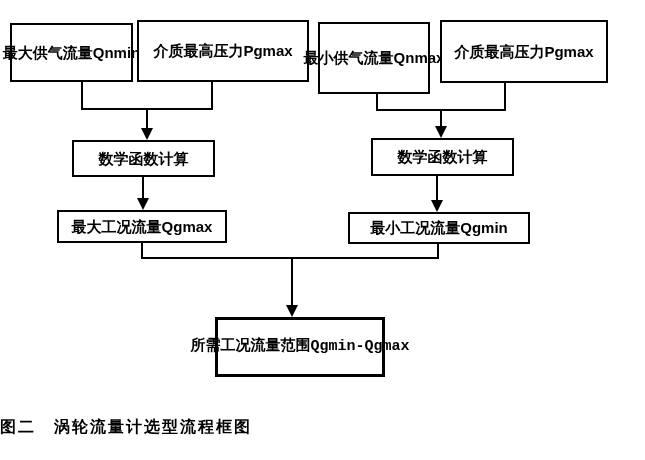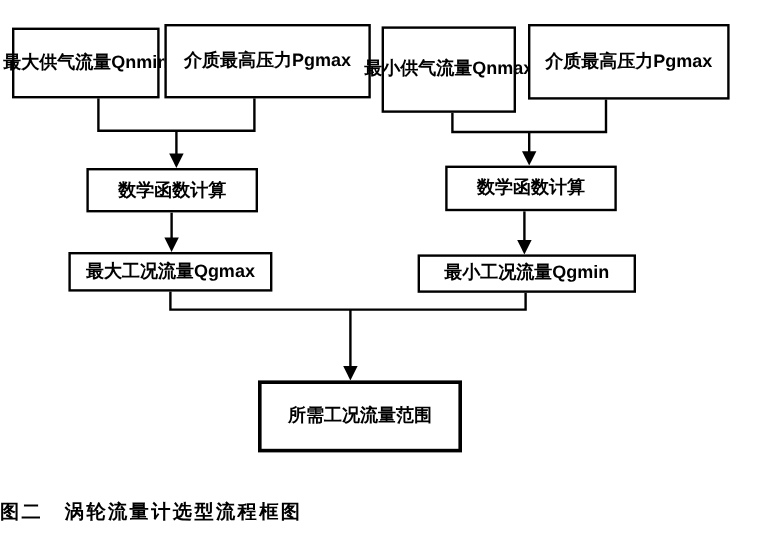--- a/index.html
+++ b/index.html
@@ -9,21 +9,21 @@
     position:relative; width:645px; height:460px;
     background:#ffffff; overflow:hidden;
   }
   .connectors { position:absolute; left:0; top:0; width:645px; height:460px; }
   .box {
     position:absolute; border:2px solid #000000; background:#ffffff;
     display:flex; flex-direction:row; align-items:center; justify-content:center;
     text-align:left; font-weight:bold; color:#000000;
     font-size:15px; line-height:1.55;
   }
-  .box.thick { border-width:3px; }
+  .box.thick { border-width:3px;font-family:Liberation Mono, monospace; }
   .box .ln { display:block; white-space:nowrap; }
   .caption {
     position:absolute; left:0; top:417px; width:616px;
     text-align:left; font-size:16px; font-weight:bold;
     letter-spacing:2px; color:#000000;
   }
 </style>
 </head>
 <body>
 
@@ -79,17 +79,18 @@
   <div class="box" style="left:57px; top:210px; width:170px; height:33px;">
     <span class="ln">最大工况流量Qgmax</span>
   </div>
 
   <div class="box" style="left:348px; top:212px; width:182px; height:32px;">
     <span class="ln">最小工况流量Qgmin</span>
   </div>
 
   <div class="box thick" style="left:215px; top:317px; width:170px; height:60px;">
     <span class="ln">所需工况流量范围</span>
+    <span class="ln">Qgmin-Qgmax</span>
   </div>
 
   <div class="caption">图二　涡轮流量计选型流程框图</div>
 
 </div>
 
 </body></html>

